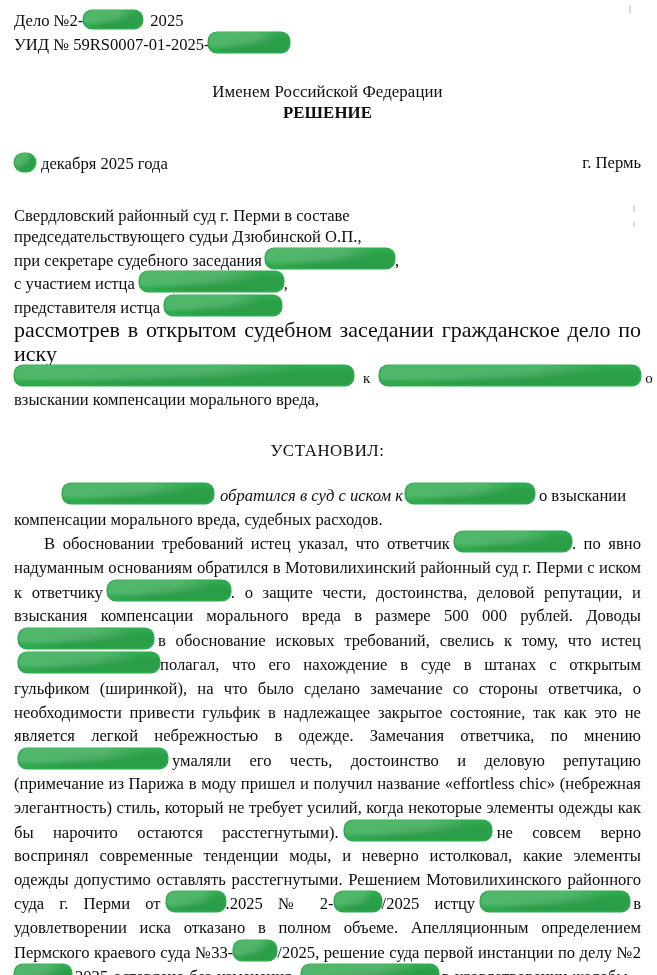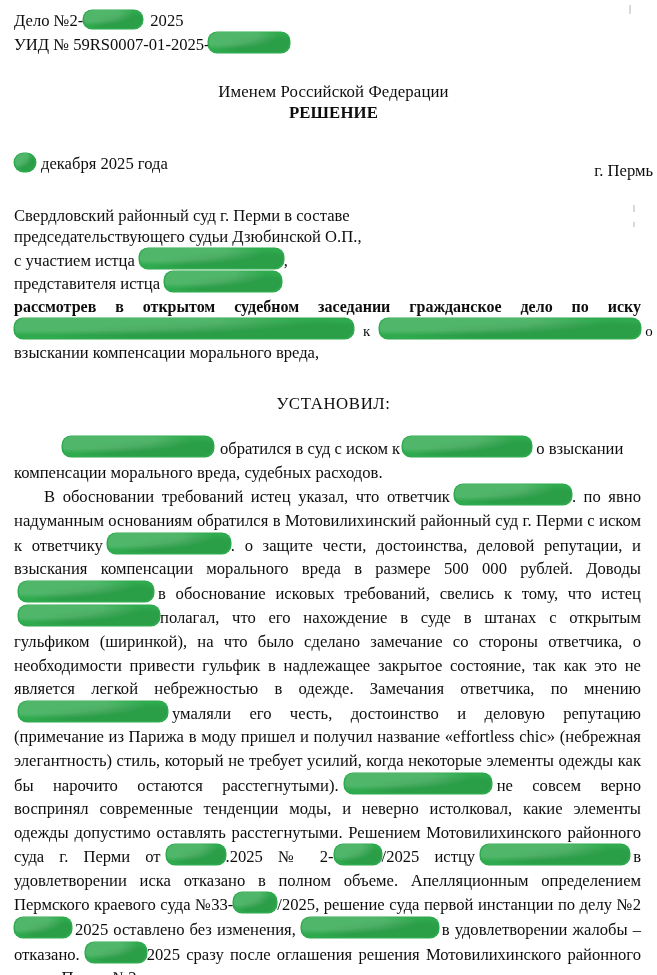--- a/index.html
+++ b/index.html
@@ -15,21 +15,21 @@
     font-family: "Liberation Serif", "DejaVu Serif", serif;
     color: #0d0d0d;
     -webkit-font-smoothing: none;
   }
   .page {
     position: relative;
     width: 657px;
     height: 975px;
     background: #ffffff;
     box-sizing: border-box;
-    padding: 8px 4px 0 14px;
+    padding: 8px 16px 0 14px;
   }
 
   
   .line {
     font-size: 16.6px;
     line-height: 21.5px;
     white-space: nowrap;
   }
   .hdr-line {
     font-size: 16.8px;
@@ -92,21 +92,21 @@
   #case-block { margin-top: 2px; }
   #title-block { margin-top: 26px; }
   #date-row { margin-top: 30px; position: relative; }
   #court-block { margin-top: 30px; }
   #ustanovil { margin-top: 30px; }
   #body-block { margin-top: 22px; }
 
   .city {
     position: absolute;
     right: 0;
-    top: 8px;
+    top: 0;
     font-size: 16.6px;
     white-space: nowrap;
     margin-left: 16px;
   }
 
   
   .speckle {
     position: absolute;
     background: #b9b9b9;
     opacity: .55;
@@ -137,40 +137,43 @@
 
   <div id="date-row" class="row">
     <span class="redact r-dot"></span><span class="line" style="margin-left:5px;text-align:right;">декабря 2025 года</span>
     <span class="city">г. Пермь</span>
   </div>
 
   <div id="court-block">
     <div class="line">Свердловский районный суд г. Перми в составе</div>
     <div class="line">председательствующего судьи Дзюбинской О.П.,</div>
     <div class="line row">
+      <span>при секретаре судебного заседания</span><span class="redact r-h2" style="width:130px; margin-left:3px;"></span><span>,</span>
+    </div>
+    <div class="line row">
       <span>с участием истца</span><span class="redact r-h2" style="width:145px; margin-left:4px;"></span><span>,</span>
     </div>
     <div class="line row">
       <span>представителя истца</span><span class="redact r-h2" style="width:118px; margin-left:4px;"></span>
     </div>
-    <div style="font-size:16px; line-height:23.6px; text-align:justify; text-align-last:justify; width:627px;font-weight:bold;">рассмотрев в открытом судебном заседании гражданское дело по иску</div>
+    <div style="font-size:22px; line-height:23.6px; text-align:justify; text-align-last:justify; width:627px;">рассмотрев в открытом судебном заседании гражданское дело по иску</div>
     <div class="row" style="font-size:15px; line-height:23.6px; height:23.6px; white-space:nowrap;">
       <span class="redact r-h2" style="width:340px;"></span><span style="margin:0 9px;">к</span><span class="redact r-h2" style="width:262px;"></span><span style="margin-left:4px;">о</span>
     </div>
     <div class="line">взыскании компенсации морального вреда,</div>
   </div>
 
   <div id="ustanovil" class="center-blk">
     <div class="hdr-line" style="font-weight:400; letter-spacing:0.6px;">УСТАНОВИЛ:</div>
   </div>
 
   <div id="body-block">
 
     <div class="row" style="font-size:16.6px; line-height:23.6px; white-space:nowrap;">
-      <span class="redact r-h2" style="width:152px; margin-left:48px;"></span><span style="margin-left:6px;">обратился в суд с иском к</span><span class="redact r-h2" style="width:130px; margin-left:2px;"></span><span style="margin-left:4px;">о взыскании</span>
+      <span class="redact r-h2" style="width:152px; margin-left:48px;"></span><span style="margin-left:6px;font-style:italic;">обратился в суд с иском к</span><span class="redact r-h2" style="width:130px; margin-left:2px;"></span><span style="margin-left:4px;">о взыскании</span>
     </div>
     <div class="line" style="line-height:23.6px;">компенсации морального вреда, судебных расходов.</div>
 
     <p class="para" style="width:627px; margin-top:0;">
       <span style="display:inline-block; width:30px;"></span><span>В обосновании требований истец указал, что  ответчик</span><span class="redact r-h2" style="width:118px; margin-left:4px;"></span><span>. по явно надуманным основаниям обратился в Мотовилихинский районный суд г. Перми с иском к ответчику</span><span class="redact r-h2" style="width:124px; margin-left:4px;"></span><span>. о защите чести, достоинства, деловой репутации, и взыскания компенсации морального вреда в размере 500 000 рублей. Доводы</span><span class="redact r-h2" style="width:136px; margin-left:4px; margin-right:4px;"></span><span>в обоснование исковых требований, свелись к тому, что истец</span><span class="redact r-h2" style="width:142px; margin-left:4px;"></span><span>полагал, что его нахождение в суде в штанах с открытым гульфиком (ширинкой),  на что было сделано замечание со стороны ответчика, о необходимости привести гульфик в надлежащее закрытое состояние, так как это не является легкой небрежностью в одежде. Замечания ответчика, по мнению</span><span class="redact r-h2" style="width:150px; margin-left:4px; margin-right:4px;"></span><span>умаляли его честь, достоинство и деловую репутацию (примечание из Парижа в моду пришел и получил название «effortless chic»   (небрежная элегантность) стиль, который не требует усилий, когда некоторые элементы одежды как бы нарочито остаются расстегнутыми).</span><span class="redact r-h2" style="width:148px; margin-left:5px; margin-right:5px;"></span><span>не совсем верно воспринял современные тенденции моды, и неверно истолковал, какие элементы одежды допустимо оставлять расстегнутыми. Решением Мотовилихинского районного суда г. Перми от</span><span class="redact r-h2" style="width:60px; margin-left:5px;"></span><span>.2025 № 2-</span><span class="redact r-h2" style="width:48px;"></span><span>/2025 истцу</span><span class="redact r-h2" style="width:150px; margin-left:5px;"></span><span style="margin-left:3px;">в удовлетворении иска отказано в полном объеме. Апелляционным определением Пермского краевого суда №33-</span><span class="redact r-h2" style="width:44px;"></span><span>/2025, решение суда первой инстанции по делу №2</span><span class="redact r-h2" style="width:58px;"></span><span style="margin-left:3px;">2025 оставлено без изменения,</span><span class="redact r-h2" style="width:138px; margin-left:5px;"></span><span style="margin-left:3px;">в удовлетворении жалобы – отказано.</span><span class="redact r-h2" style="width:62px; margin-left:5px;"></span><span>2025 сразу после оглашения решения Мотовилихинского районного суда г. Перми №2-</span>
     </p>
   </div>
 </div>
 
 </body></html>

